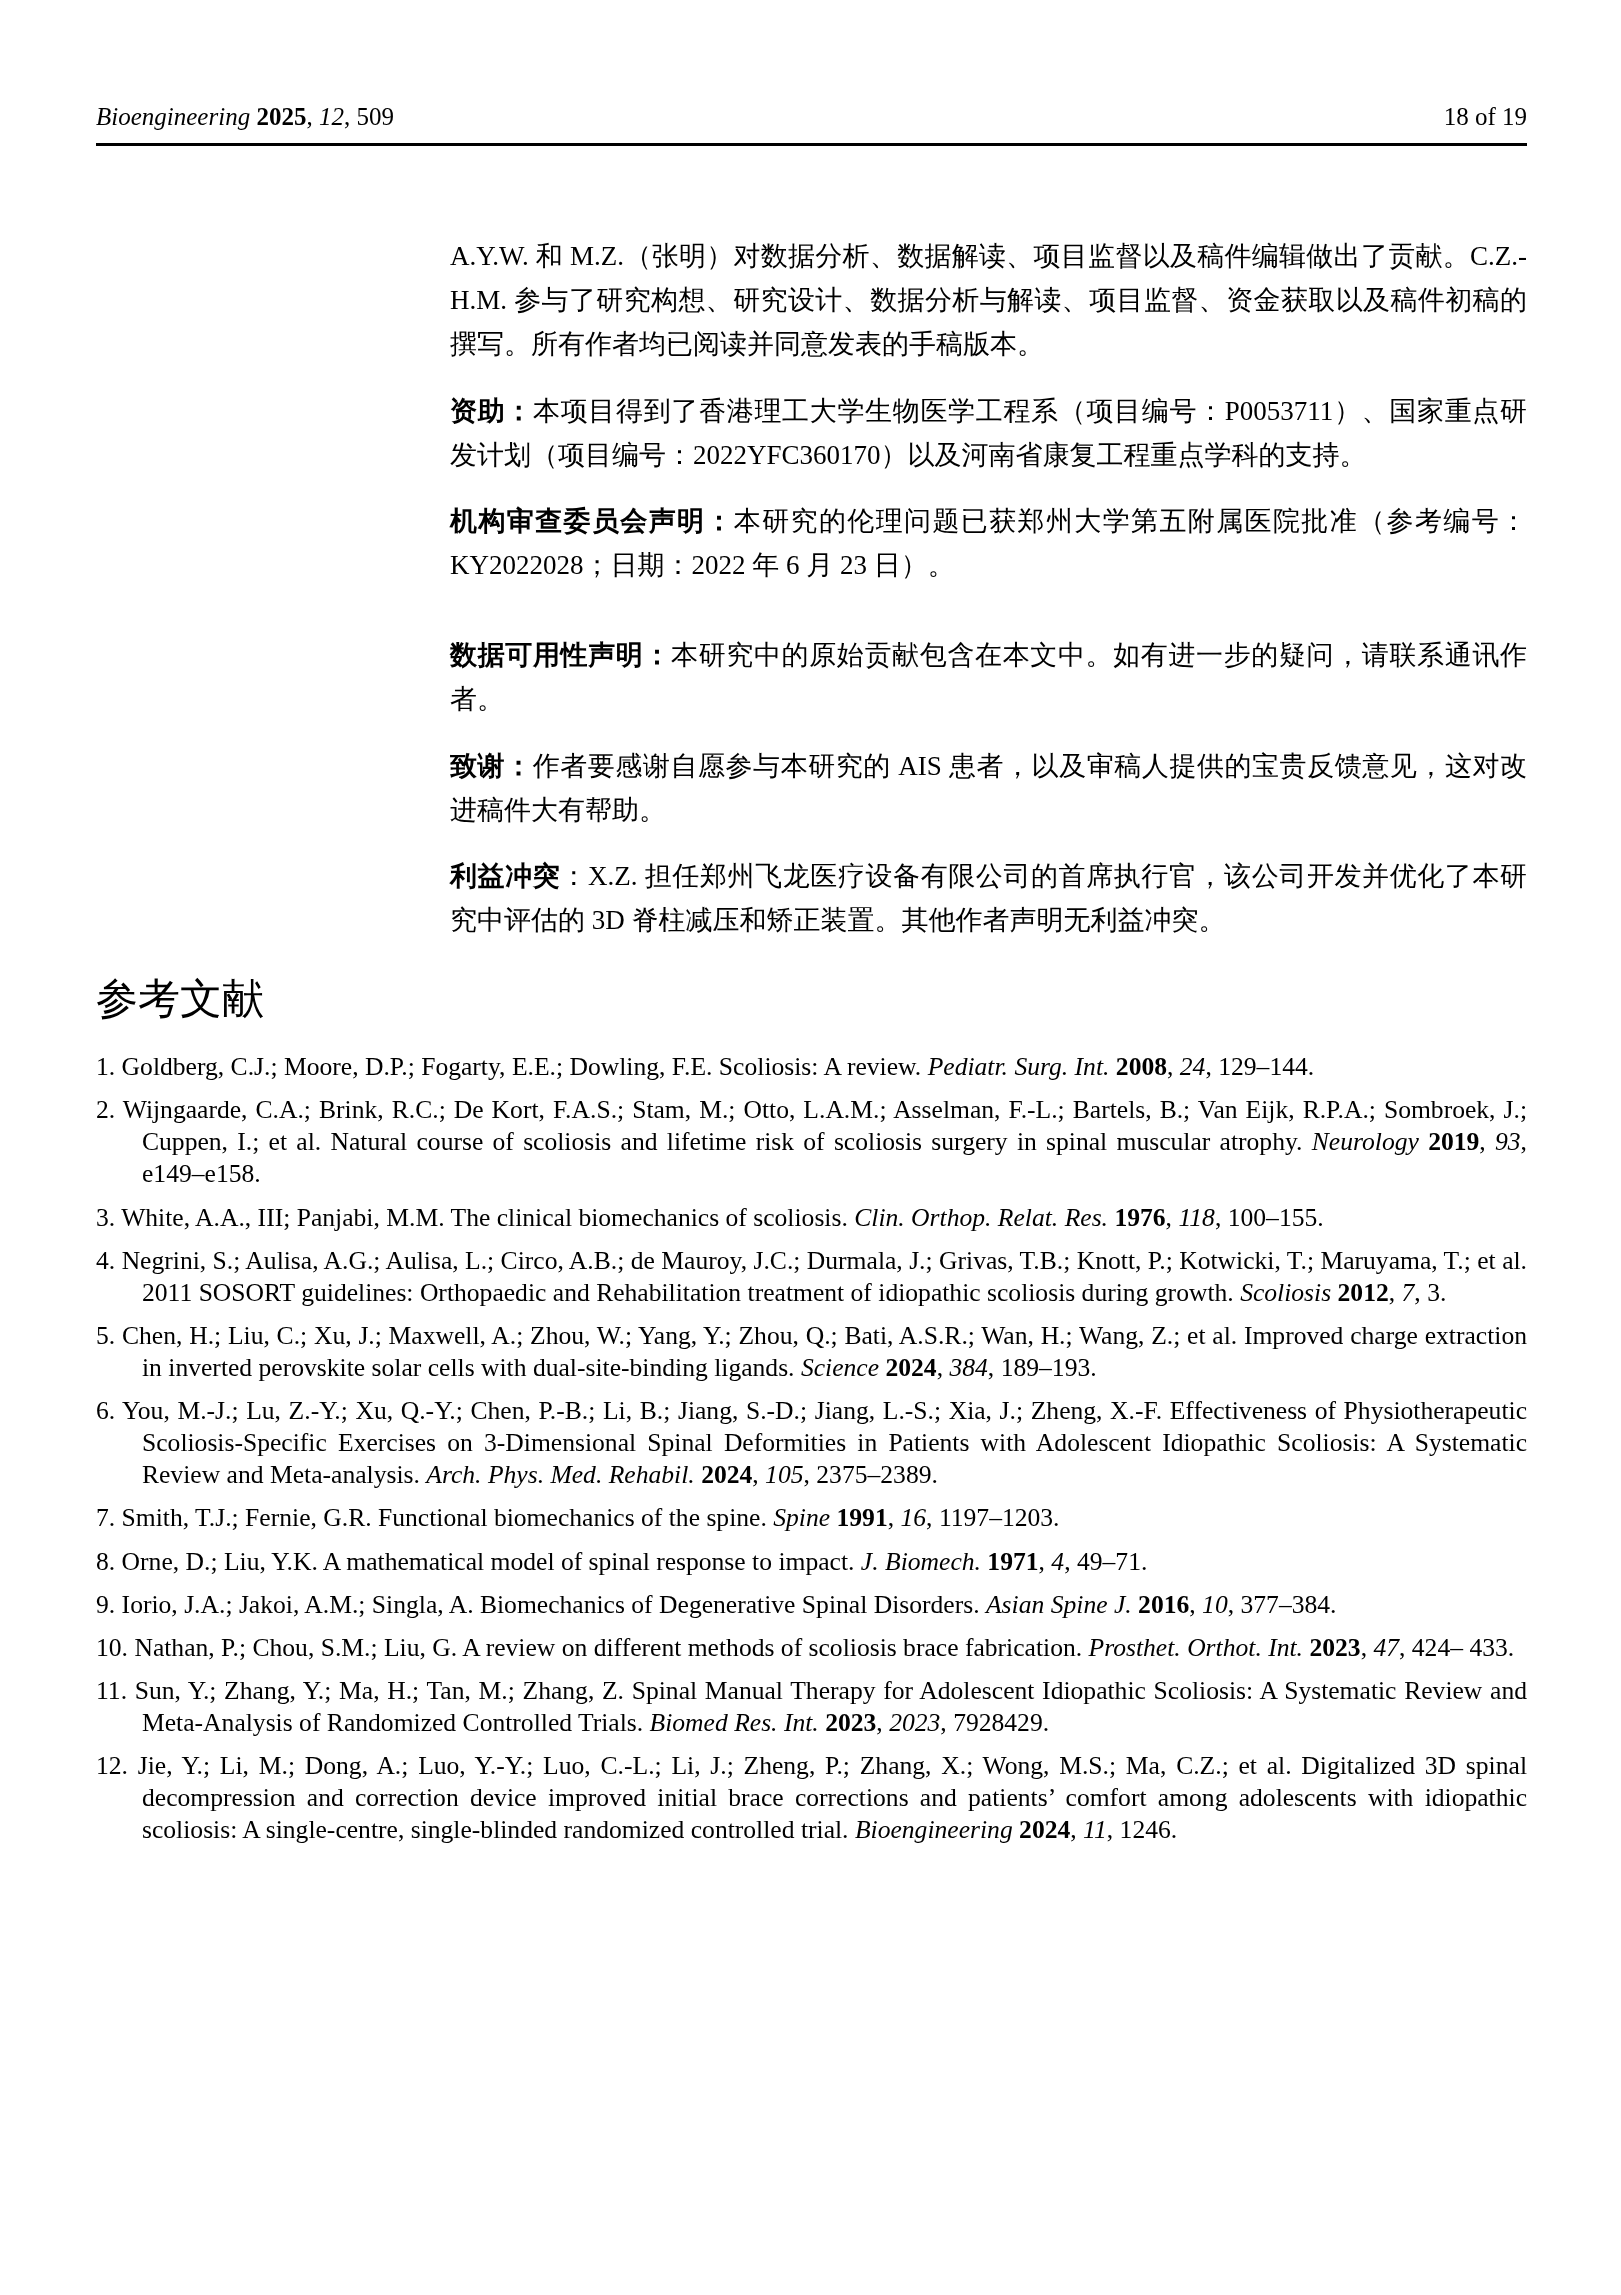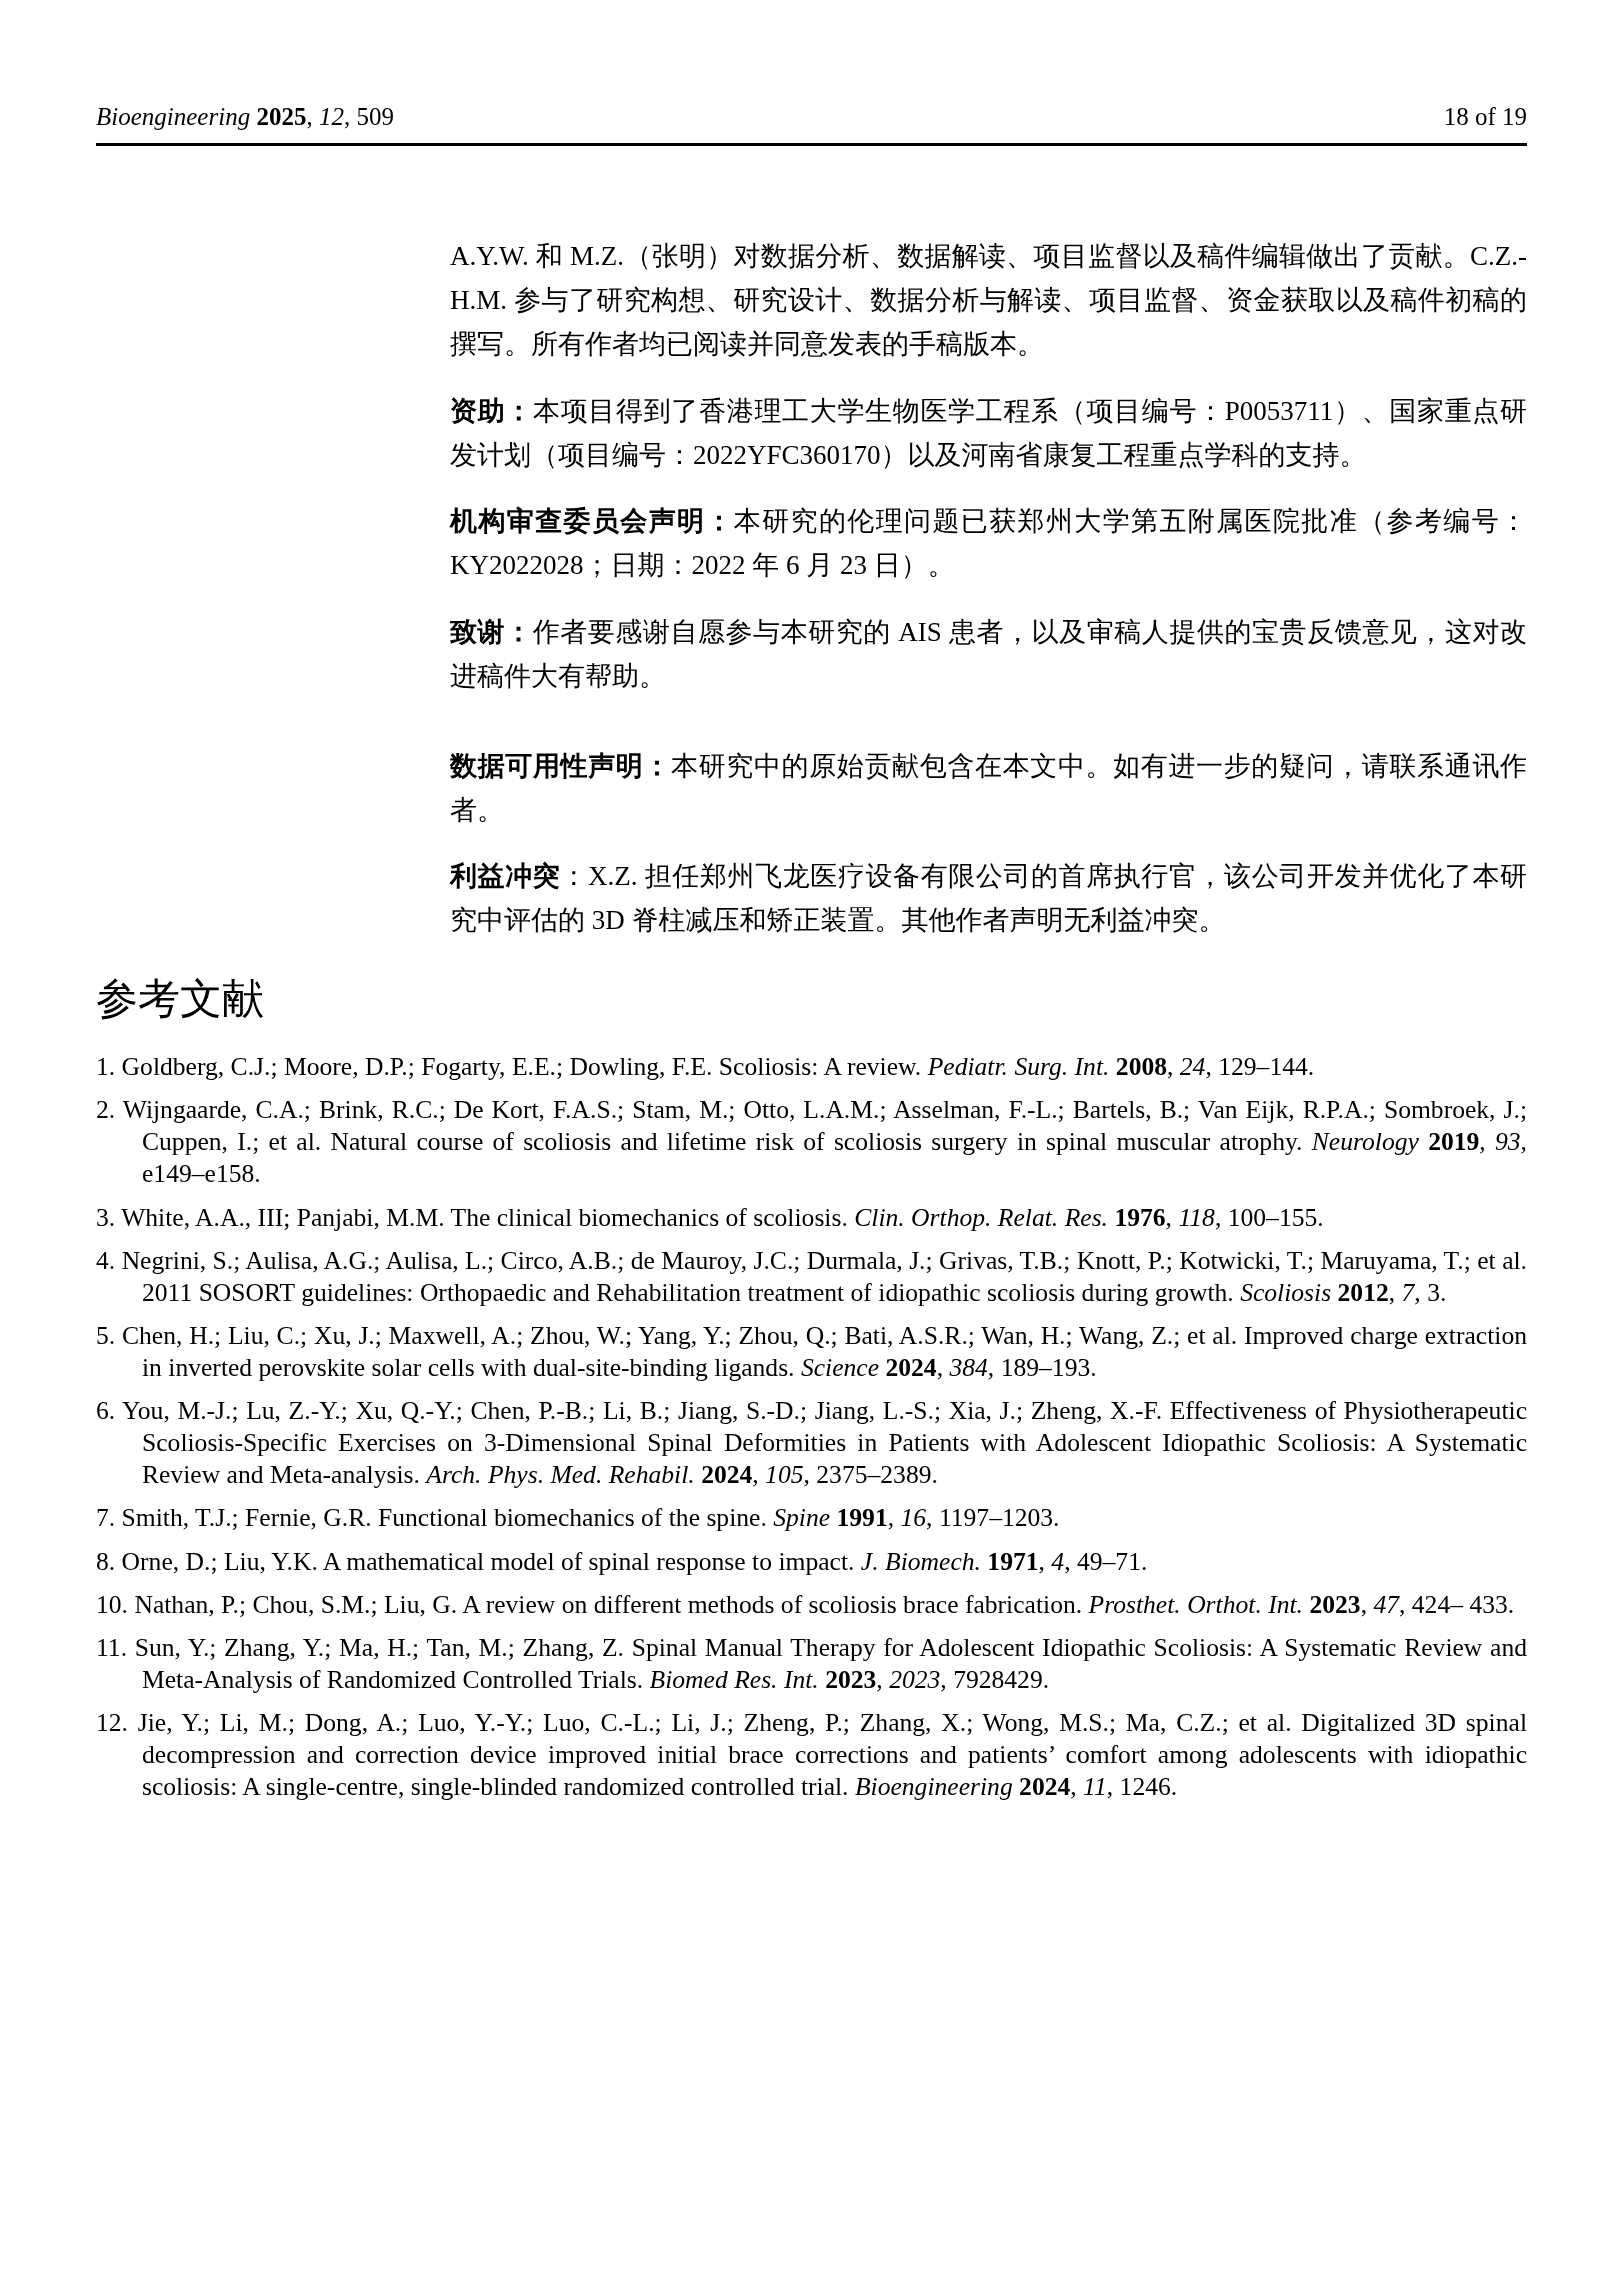--- a/index.html
+++ b/index.html
@@ -52,23 +52,23 @@
 
 <main>
   <section class="backmatter">
   <p class="bm"><span class="bm-text">A.Y.W. 和 M.Z.（张明）对数据分析、数据解读、项目监督以及稿件编辑做出了贡献。C.Z.-H.M. 参与了研究构想、研究设计、数据分析与解读、项目监督、资金获取以及稿件初稿的撰写。所有作者均已阅读并同意发表的手稿版本。</span></p>
 
   <p class="bm"><b class="bm-label">资助：</b><span class="bm-text">本项目得到了香港理工大学生物医学工程系（项目编号：P0053711）、国家重点研发计划（项目编号：2022YFC360170）以及河南省康复工程重点学科的支持。</span></p>
 
   <p class="bm"><b class="bm-label">机构审查委员会声明：</b><span class="bm-text">本研究的伦理问题已获郑州大学第五附属医院批准（参考编号：KY2022028；日期：2022 年 6 月 23 日）。</span></p>
 
 
+  <p class="bm gap-before"><b class="bm-label">数据可用性声明：</b><span class="bm-text">本研究中的原始贡献包含在本文中。如有进一步的疑问，请联系通讯作者。</span></p>
+
   <p class="bm"><b class="bm-label">致谢：</b><span class="bm-text">作者要感谢自愿参与本研究的 AIS 患者，以及审稿人提供的宝贵反馈意见，这对改进稿件大有帮助。</span></p>
-
-  <p class="bm gap-before"><b class="bm-label">数据可用性声明：</b><span class="bm-text">本研究中的原始贡献包含在本文中。如有进一步的疑问，请联系通讯作者。</span></p>
 
   <p class="bm"><b class="bm-label">利益冲突</b><span class="bm-text">：X.Z. 担任郑州飞龙医疗设备有限公司的首席执行官，该公司开发并优化了本研究中评估的 3D 脊柱减压和矫正装置。其他作者声明无利益冲突。</span></p>
 </section>
 
   <h1 class="refs-heading">参考文献</h1>
 
   <ol class="refs">
   <li class="ref"><span class="ref-num">1.</span><span class="ref-body"> <span>Goldberg, C.J.; Moore, D.P.; Fogarty, E.E.; Dowling, F.E. Scoliosis: A review. </span><span class="run-i">Pediatr. Surg. Int.</span><span> </span><span class="run-b">2008</span><span>, </span><span class="run-i">24</span><span>, 129–144.</span></span></li>
 
   <li class="ref"><span class="ref-num">2.</span><span class="ref-body"> <span>Wijngaarde, C.A.; Brink, R.C.; De Kort, F.A.S.; Stam, M.; Otto, L.A.M.; Asselman, F.-L.; Bartels, B.; Van Eijk, R.P.A.; Sombroek, J.; Cuppen, I.; et al. Natural course of scoliosis and lifetime risk of scoliosis surgery in spinal muscular atrophy. </span><span class="run-i">Neurology</span><span> </span><span class="run-b">2019</span><span>, </span><span class="run-i">93</span><span>, e149–e158.</span></span></li>
@@ -78,20 +78,21 @@
   <li class="ref"><span class="ref-num">4.</span><span class="ref-body"> <span>Negrini, S.; Aulisa, A.G.; Aulisa, L.; Circo, A.B.; de Mauroy, J.C.; Durmala, J.; Grivas, T.B.; Knott, P.; Kotwicki, T.; Maruyama, T.; et al. 2011 SOSORT guidelines: Orthopaedic and Rehabilitation treatment of idiopathic scoliosis during growth. </span><span class="run-i">Scoliosis</span><span> </span><span class="run-b">2012</span><span>, </span><span class="run-i">7</span><span>, 3.</span></span></li>
 
   <li class="ref"><span class="ref-num">5.</span><span class="ref-body"> <span>Chen, H.; Liu, C.; Xu, J.; Maxwell, A.; Zhou, W.; Yang, Y.; Zhou, Q.; Bati, A.S.R.; Wan, H.; Wang, Z.; et al. Improved charge extraction in inverted perovskite solar cells with dual-site-binding ligands. </span><span class="run-i">Science</span><span> </span><span class="run-b">2024</span><span>, </span><span class="run-i">384</span><span>, 189–193.</span></span></li>
 
   <li class="ref"><span class="ref-num">6.</span><span class="ref-body"> <span>You, M.-J.; Lu, Z.-Y.; Xu, Q.-Y.; Chen, P.-B.; Li, B.; Jiang, S.-D.; Jiang, L.-S.; Xia, J.; Zheng, X.-F. Effectiveness of Physiotherapeutic Scoliosis-Specific Exercises on 3-Dimensional Spinal Deformities in Patients with Adolescent Idiopathic Scoliosis: A Systematic Review and Meta-analysis. </span><span class="run-i">Arch. Phys. Med. Rehabil.</span><span> </span><span class="run-b">2024</span><span>, </span><span class="run-i">105</span><span>, 2375–2389.</span></span></li>
 
   <li class="ref"><span class="ref-num">7.</span><span class="ref-body"> <span>Smith, T.J.; Fernie, G.R. Functional biomechanics of the spine. </span><span class="run-i">Spine</span><span> </span><span class="run-b">1991</span><span>, </span><span class="run-i">16</span><span>, 1197–1203.</span></span></li>
 
   <li class="ref"><span class="ref-num">8.</span><span class="ref-body"> <span>Orne, D.; Liu, Y.K. A mathematical model of spinal response to impact. </span><span class="run-i">J. Biomech.</span><span> </span><span class="run-b">1971</span><span>, </span><span class="run-i">4</span><span>, 49–71.</span></span></li>
 
+  <li class="ref"><span class="ref-num">9.</span><span class="ref-body"> <span>Iorio, J.A.; Jakoi, A.M.; Singla, A. Biomechanics of Degenerative Spinal Disorders. </span><span class="run-i">Asian Spine J.</span><span> </span><span class="run-b">2016</span><span>, </span><span class="run-i">10</span><span>, 377–384.</span></span></li>
 
   <li class="ref"><span class="ref-num">10.</span><span class="ref-body"> <span>Nathan, P.; Chou, S.M.; Liu, G. A review on different methods of scoliosis brace fabrication. </span><span class="run-i">Prosthet. Orthot. Int.</span><span> </span><span class="run-b">2023</span><span>, </span><span class="run-i">47</span><span>, 424– 433.</span></span></li>
 
   <li class="ref"><span class="ref-num">11.</span><span class="ref-body"> <span>Sun, Y.; Zhang, Y.; Ma, H.; Tan, M.; Zhang, Z. Spinal Manual Therapy for Adolescent Idiopathic Scoliosis: A Systematic Review and Meta-Analysis of Randomized Controlled Trials. </span><span class="run-i">Biomed Res. Int.</span><span> </span><span class="run-b">2023</span><span>, </span><span class="run-i">2023</span><span>, 7928429.</span></span></li>
 
   <li class="ref"><span class="ref-num">12.</span><span class="ref-body"> <span>Jie, Y.; Li, M.; Dong, A.; Luo, Y.-Y.; Luo, C.-L.; Li, J.; Zheng, P.; Zhang, X.; Wong, M.S.; Ma, C.Z.; et al. Digitalized 3D spinal decompression and correction device improved initial brace corrections and patients’ comfort among adolescents with idiopathic scoliosis: A single-centre, single-blinded randomized controlled trial. </span><span class="run-i">Bioengineering</span><span> </span><span class="run-b">2024</span><span>, </span><span class="run-i">11</span><span>, 1246.</span></span></li>
 </ol>
 </main>
 
 

